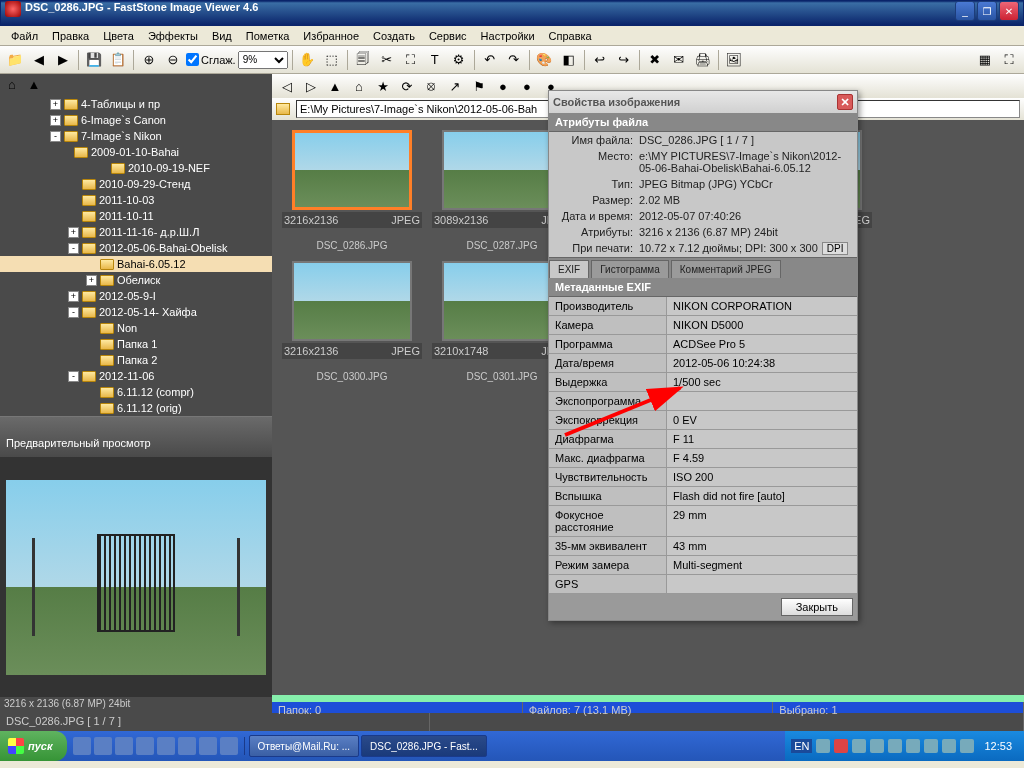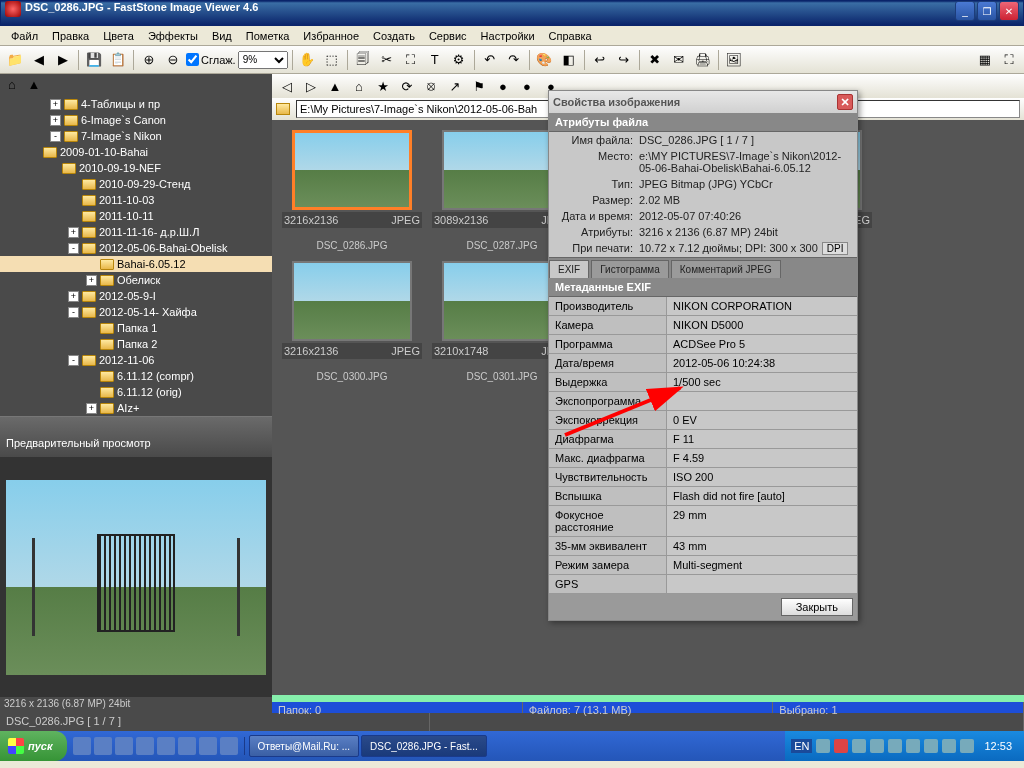--- a/index.html
+++ b/index.html
@@ -160,26 +160,26 @@
         <div class="tnode" style="padding-left: 50px;">
           <span class="exp">+</span>
           <span class="fld"></span>
           <span>6-Image`s Canon</span>
         </div>
         <div class="tnode" style="padding-left: 50px;">
           <span class="exp">-</span>
           <span class="fld"></span>
           <span>7-Image`s Nikon</span>
         </div>
-        <div class="tnode" style="padding-left: 29px;">
+        <div class="tnode" style="padding-left: 60px;">
           <span class="exp none"></span>
           <span class="fld"></span>
           <span>2009-01-10-Bahai</span>
         </div>
-        <div class="tnode" style="padding-left: 48px;">
+        <div class="tnode" style="padding-left: 97px;">
           <span class="exp none"></span>
           <span class="fld"></span>
           <span>2010-09-19-NEF</span>
         </div>
         <div class="tnode" style="padding-left: 68px;">
           <span class="exp none"></span>
           <span class="fld"></span>
           <span>2010-09-29-Стенд</span>
         </div>
         <div class="tnode" style="padding-left: 68px;">
@@ -214,20 +214,25 @@
         </div>
         <div class="tnode" style="padding-left: 68px;">
           <span class="exp">+</span>
           <span class="fld"></span>
           <span>2012-05-9-I</span>
         </div>
         <div class="tnode" style="padding-left: 68px;">
           <span class="exp">-</span>
           <span class="fld"></span>
           <span>2012-05-14- Хайфа</span>
+        </div>
+        <div class="tnode" style="padding-left: 86px;">
+          <span class="exp none"></span>
+          <span class="fld"></span>
+          <span>Non</span>
         </div>
         <div class="tnode" style="padding-left: 86px;">
           <span class="exp none"></span>
           <span class="fld"></span>
           <span>Папка 1</span>
         </div>
         <div class="tnode" style="padding-left: 86px;">
           <span class="exp none"></span>
           <span class="fld"></span>
           <span>Папка 2</span>

